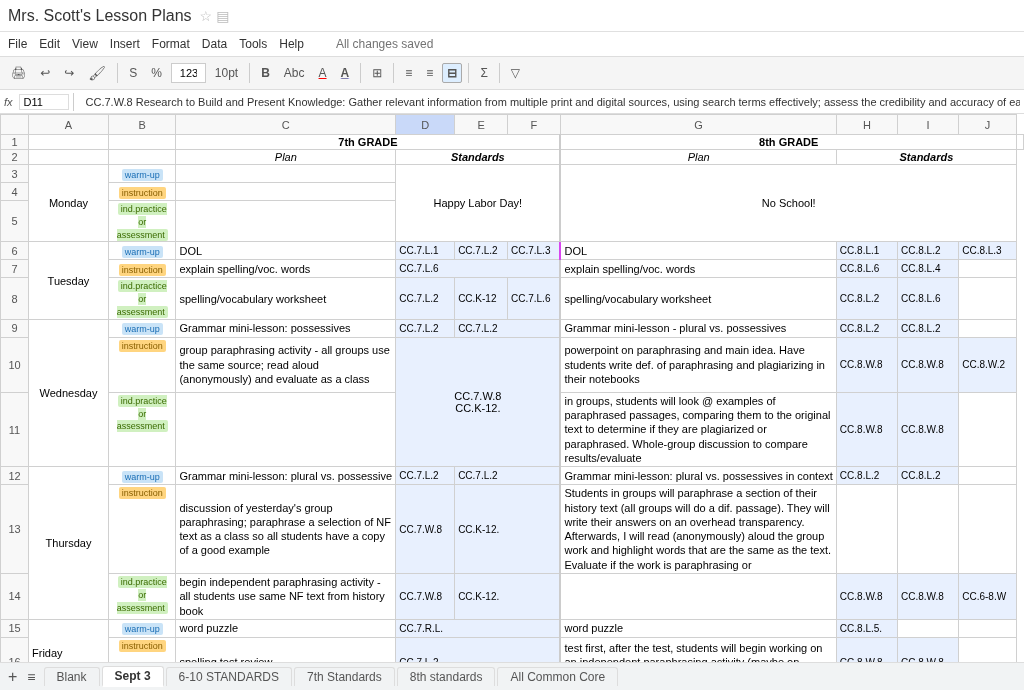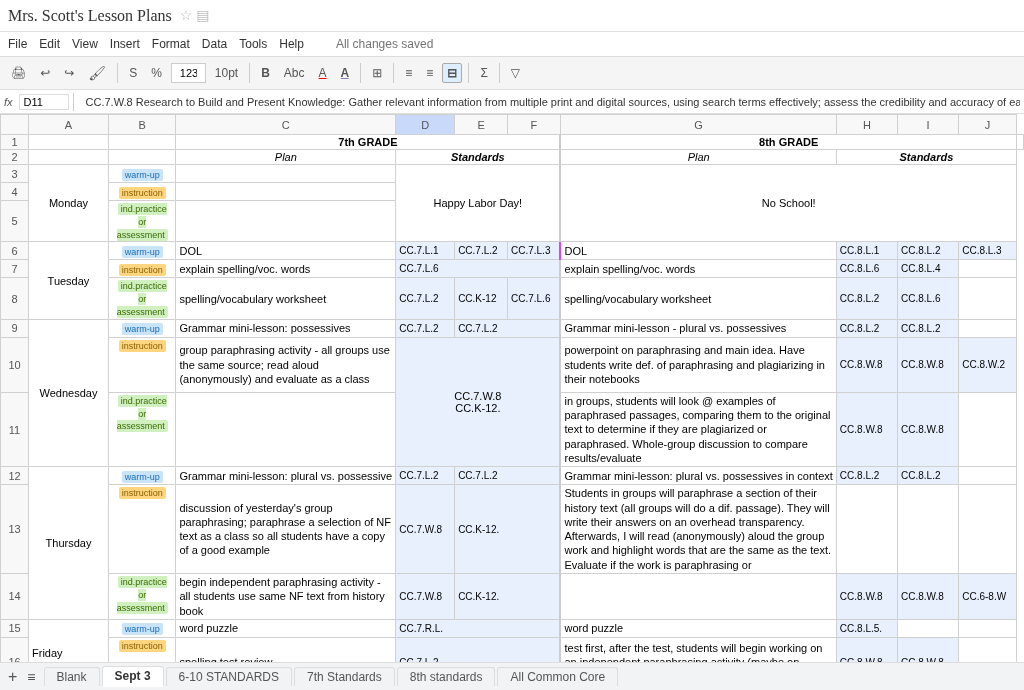--- a/index.html
+++ b/index.html
@@ -3,21 +3,20 @@
   <meta charset="utf-8">
   <style>
     * { box-sizing: border-box; margin: 0; padding: 0; }
     body { font-family: Arial, sans-serif; font-size: 11px; background: #fff; overflow: hidden; width: 1024px; height: 690px; }
 
     
     #title-bar {
       display: flex; align-items: center; padding: 4px 8px;
       background: #fff; border-bottom: 1px solid #e0e0e0;
       height: 32px;
-      font-family: Liberation Serif, serif;
     }
     #title-bar .title { font-size: 16px; color: #333; margin-right: 8px; }
     #title-bar .star { color: #bbb; margin-right: 4px; font-size: 14px; }
     #title-bar .folder { color: #bbb; font-size: 14px; }
 
     
     #menu-bar {
       display: flex; align-items: center; padding: 2px 8px;
       background: #fff; height: 24px; gap: 12px;
     }

